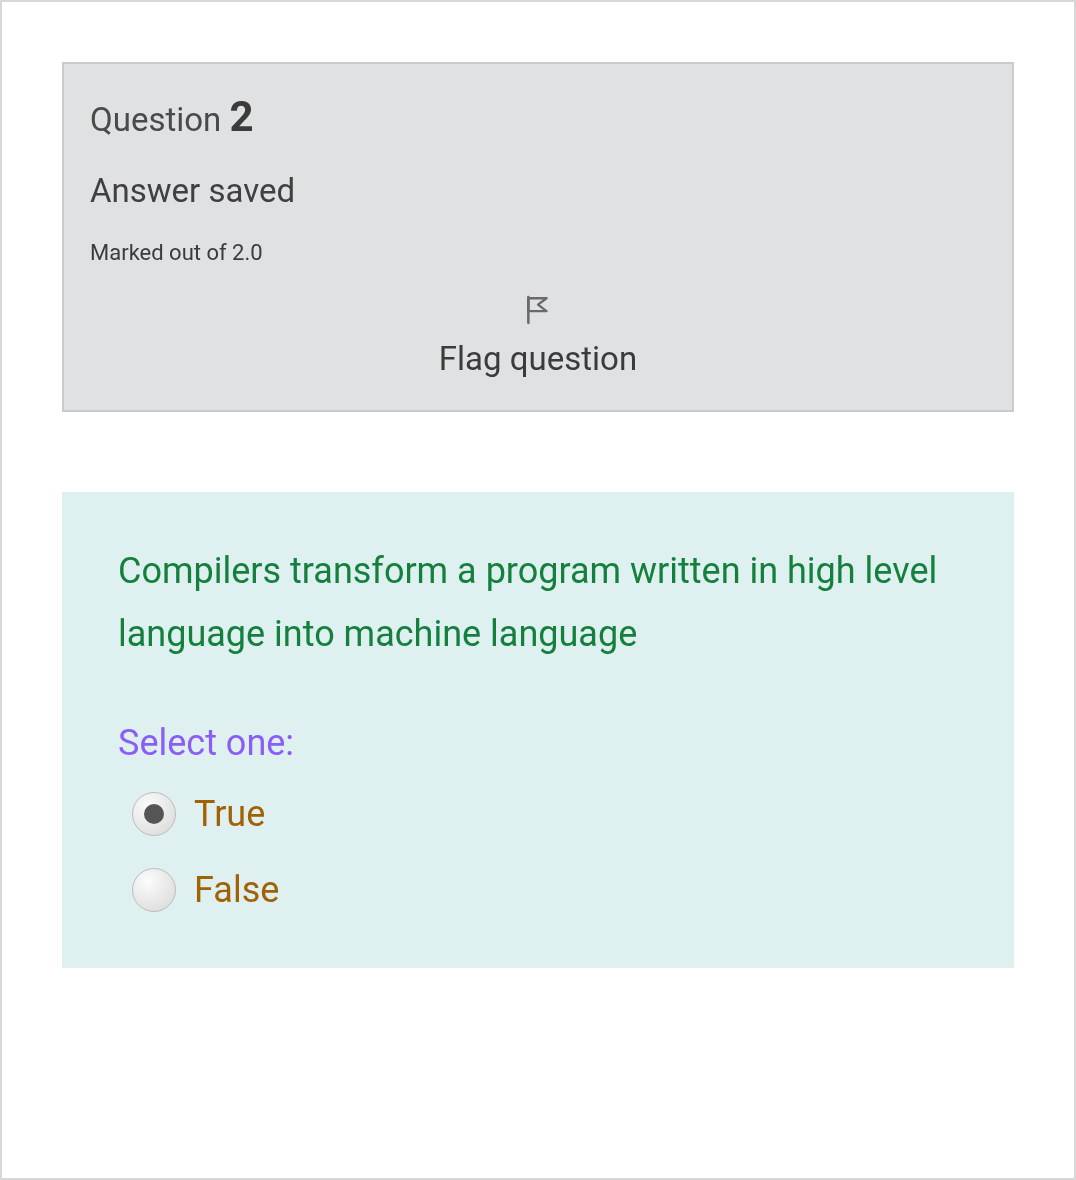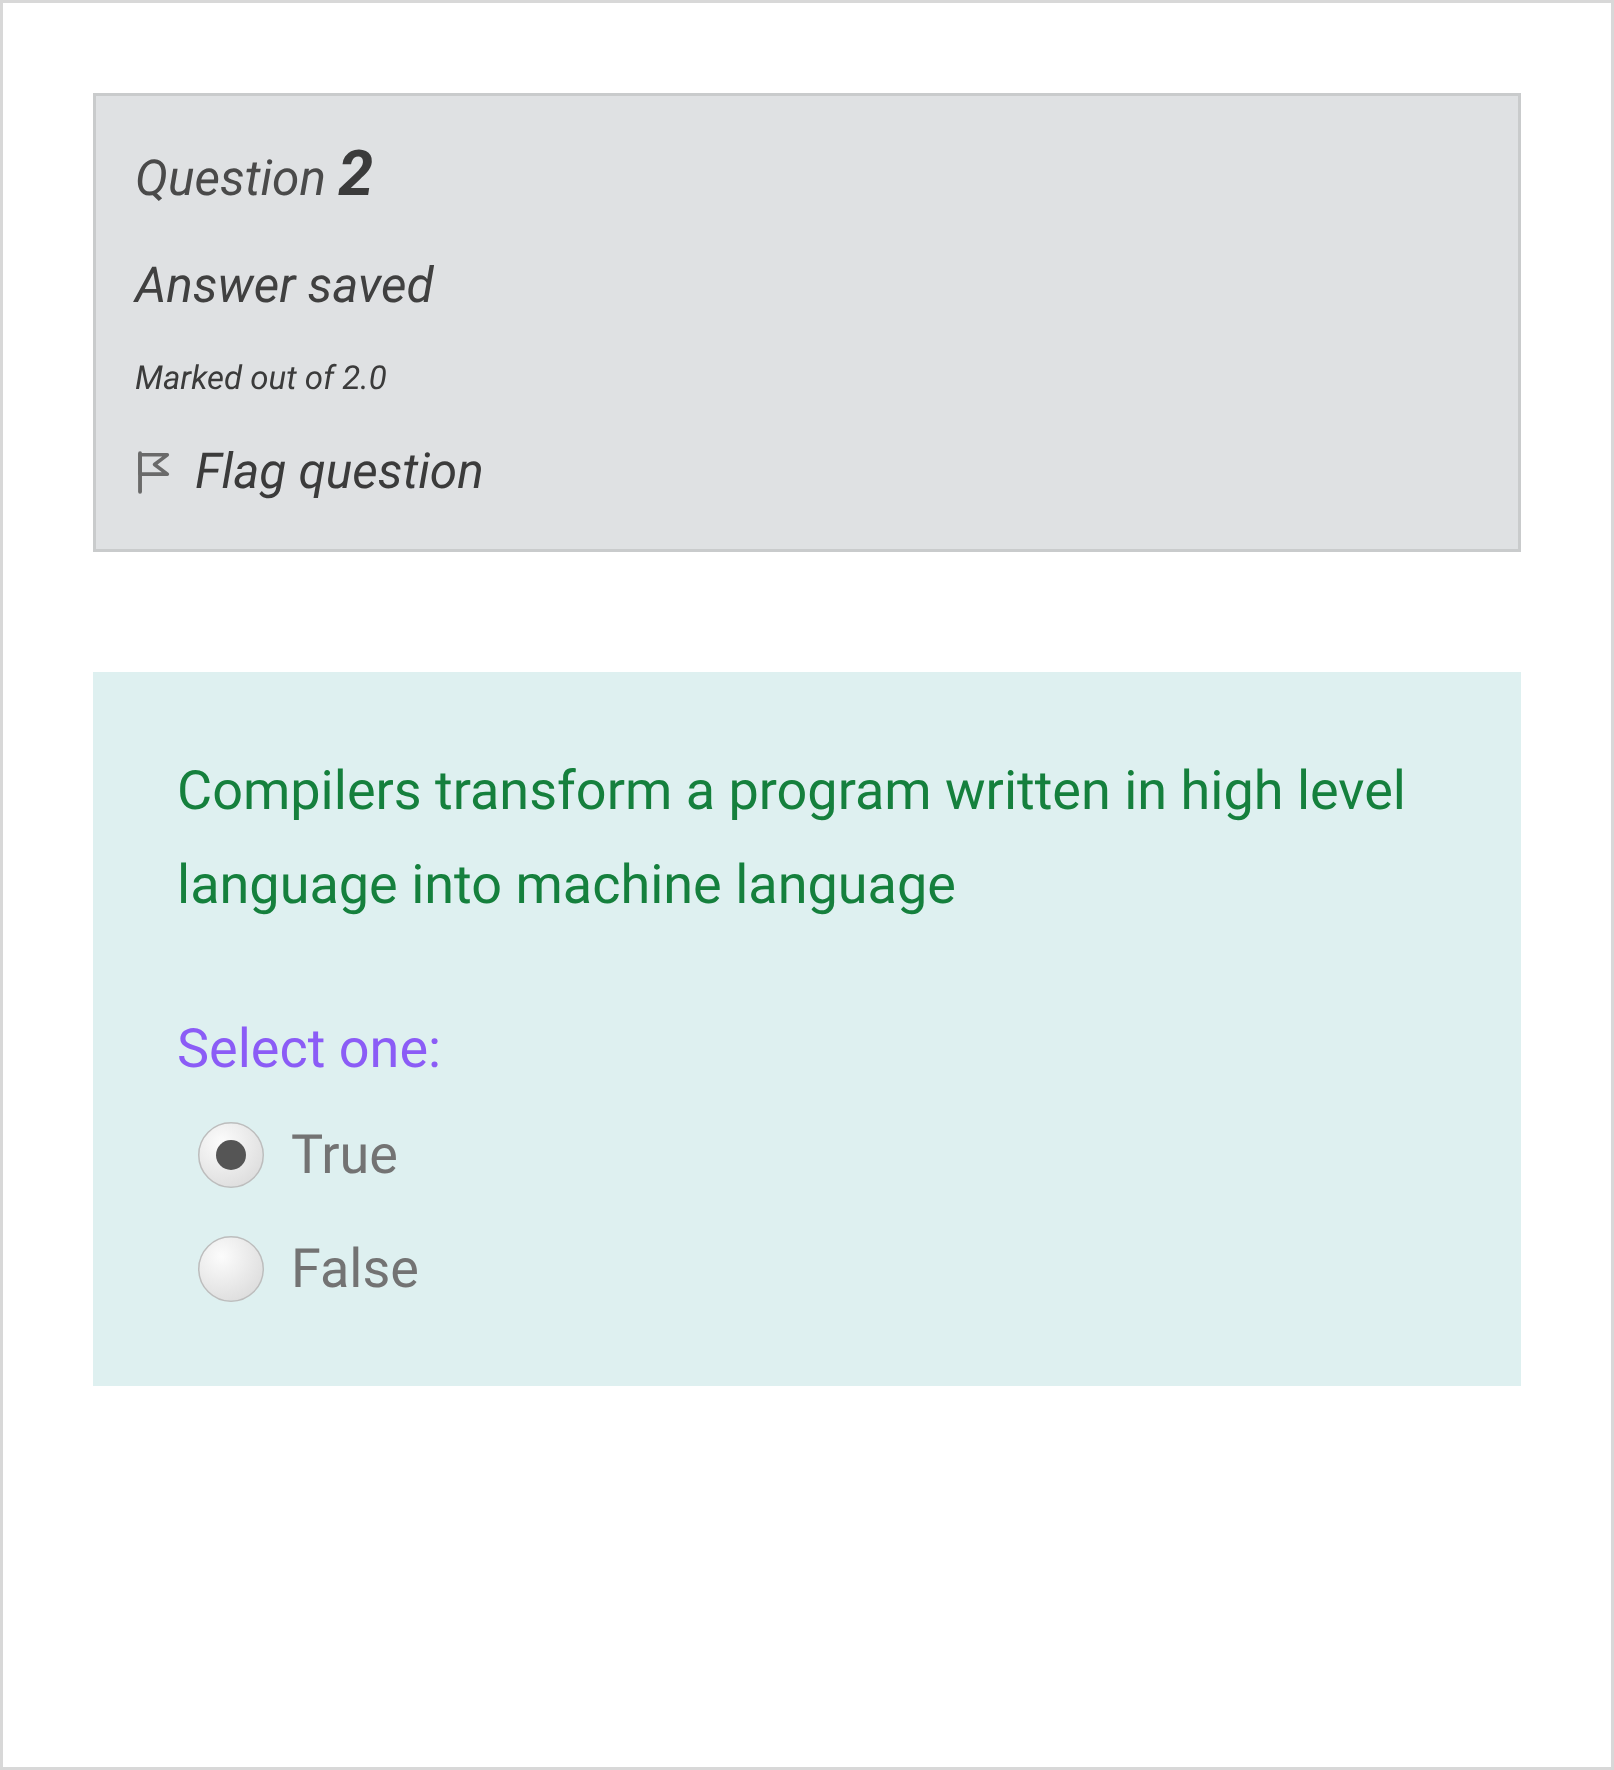--- a/index.html
+++ b/index.html
@@ -17,21 +17,20 @@
       border: 2px solid #d8d8d8;
       margin: 0;
       padding: 60px;
       height: 100%;
     }
     .question-header {
       background: #dfe1e3;
       border: 2px solid #c9cbcc;
       padding: 28px 26px 32px 26px;
       margin-bottom: 80px;
-      font-style: italic;
     }
     .question-label-row {
       color: #4a4a4a;
       font-size: 33px;
       margin-bottom: 30px;
     }
     .question-number {
       font-weight: 700;
       font-size: 42px;
       color: #3b3b3b;
@@ -44,20 +43,21 @@
     .marked-out {
       color: #3b3b3b;
       font-size: 22px;
       margin-bottom: 30px;
     }
     .flag-row {
       display: flex;
       align-items: center;
       gap: 14px;
       cursor: pointer;
+      flex-direction: column;
     }
     .flag-icon {
       width: 26px;
       height: 30px;
       flex-shrink: 0;
     }
     .flag-text {
       color: #3b3b3b;
       font-size: 33px;
     }
@@ -98,21 +98,21 @@
       justify-content: center;
       flex-shrink: 0;
     }
     .radio-inner {
       width: 20px;
       height: 20px;
       border-radius: 50%;
       background: #555;
     }
     .option-label {
-      color: #737373;
+      color: #a16207;
       font-size: 36px;
     }
   </style>
 </head>
 <body>
 
 <div class="outer-container">
 
   <div class="question-header">
     <div class="question-label-row">

